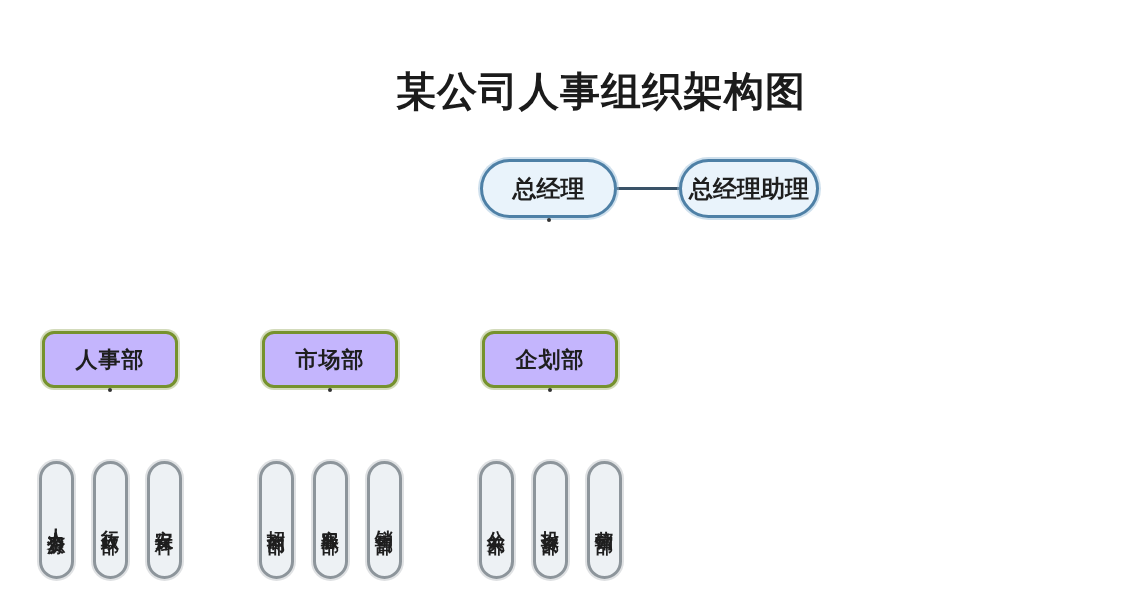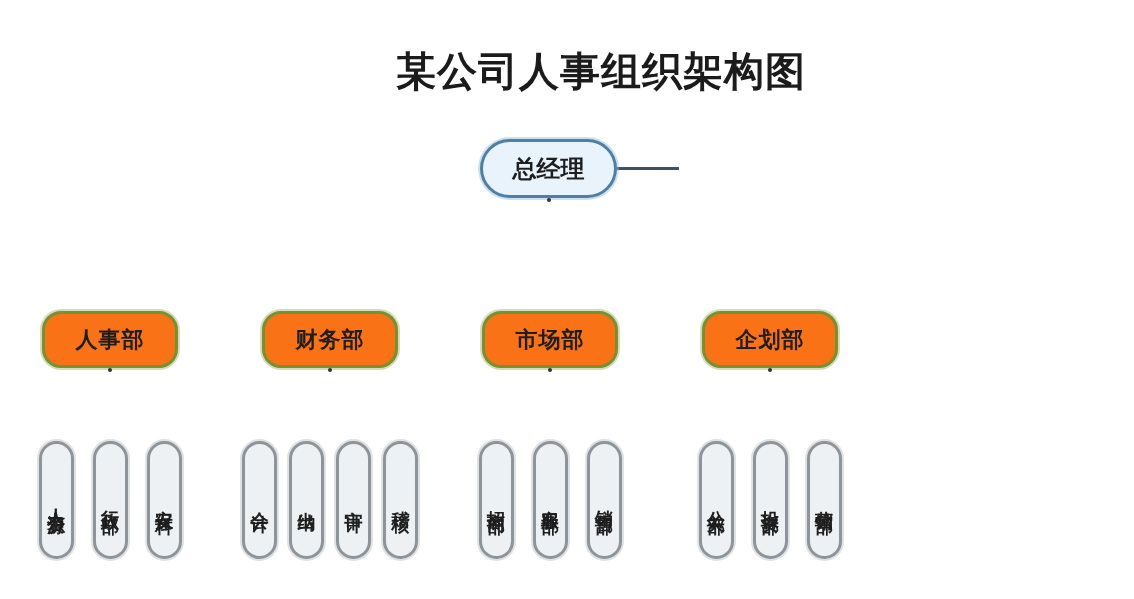--- a/index.html
+++ b/index.html
@@ -3,21 +3,21 @@
 <meta charset="utf-8">
 <style>
   html,body{margin:0;padding:0;}
   body{
     width:1134px;height:599px;
     background:#ffffff;
     font-family:"Liberation Sans","DejaVu Sans",sans-serif;
     color:#1f1f1f;
     overflow:hidden;
   }
-  .canvas{position:relative;width:1134px;height:441px;background:#ffffff;}
+  .canvas{position:relative;width:1134px;height:441px;background:#ffffff;margin-top:20px;}
 
   
   .title{
     position:absolute;top:44px;left:0;width:100%;
     margin:0;text-align:center;
     font-size:40px;font-weight:bold;letter-spacing:1px;
     color:#1b1b1b;
     transform:translateX(34px);
   }
 
@@ -51,22 +51,22 @@
     width:4px;height:4px;border-radius:50%;background:#333;
   }
 
   
   .grid{
     position:absolute;left:0;top:311px;width:1100px;
     display:flex;
   }
   .col{width:220px;display:flex;flex-direction:column;align-items:center;}
   .dept{
-    width:136px;height:57px;border-radius:19px;
-    background:#f97316;border:3px solid #76922e;
+    width:136px;height:57px;border-radius:12px;
+    background:#c4b5fd;border:3px solid #76922e;
     box-shadow:0 0 0 2px rgba(146,164,84,.40);
     font-size:22px;letter-spacing:1px;
   }
   .subs{margin-top:73px;display:flex;gap:19px;justify-content:center;}
   .col.semi  .subs{gap:12px;}
   .col.dense .subs{gap:9px;}
   .sub{
     width:35px;height:118px;border-radius:18px;
     background:#edf1f4;border:3px solid #8d959b;
     box-shadow:0 0 0 2px rgba(141,149,155,.28);
@@ -84,20 +84,23 @@
 
 <div class="canvas">
 
   <h1 class="title">某公司人事组织架构图</h1>
 
   <div class="exec-row">
     <div class="pill exec manager anchor">
       <span>总经理</span>
     </div>
     <div class="hline"></div>
+    <div class="pill exec assistant">
+      <span>总经理助理</span>
+    </div>
   </div>
 
   <div class="grid">
 
     <div class="col">
       <div class="pill dept anchor">
         <span>人事部</span>
       </div>
       <div class="subs">
         <div class="pill sub">
@@ -105,39 +108,20 @@
         </div>
         <div class="pill sub">
           <span class="vtext">行政部</span>
         </div>
         <div class="pill sub">
           <span class="vtext">安保科</span>
         </div>
       </div>
     </div>
 
-    <div class="col semi">
-      <div class="pill dept anchor">
-        <span>财务部</span>
-      </div>
-      <div class="subs">
-        <div class="pill sub">
-          <span class="vtext">会计</span>
-        </div>
-        <div class="pill sub">
-          <span class="vtext">出纳</span>
-        </div>
-        <div class="pill sub">
-          <span class="vtext">审计</span>
-        </div>
-        <div class="pill sub">
-          <span class="vtext">稽核</span>
-        </div>
-      </div>
-    </div>
 
     <div class="col">
       <div class="pill dept anchor">
         <span>市场部</span>
       </div>
       <div class="subs">
         <div class="pill sub">
           <span class="vtext">招商部</span>
         </div>
         <div class="pill sub">

